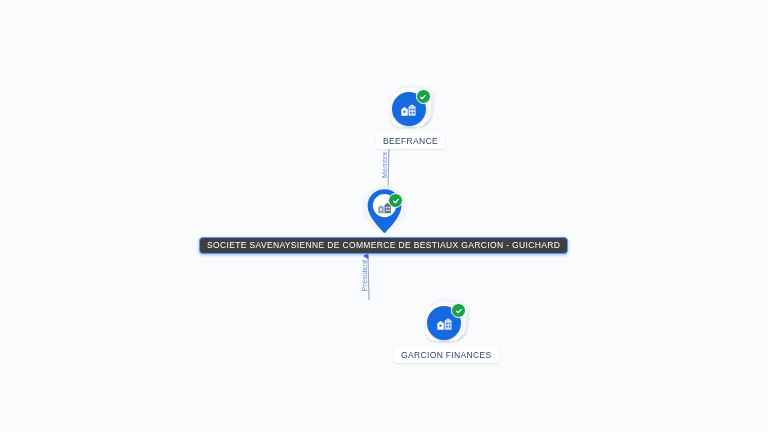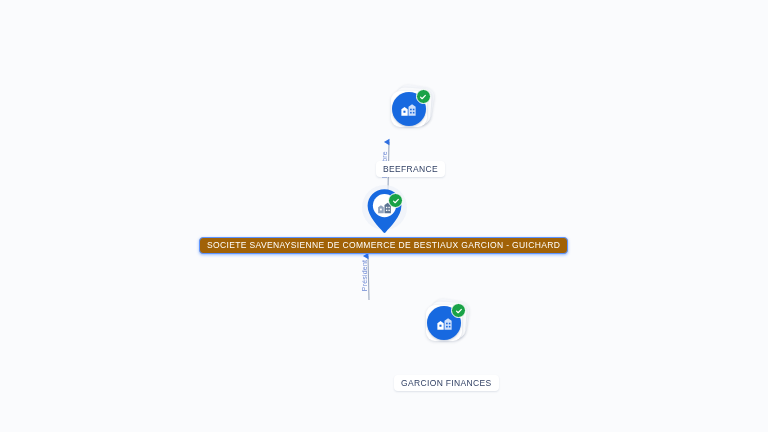--- a/index.html
+++ b/index.html
@@ -40,21 +40,20 @@
   .edge-label.vert {
     transform: rotate(-90deg);
   }
 
   
   .node {
     position: absolute;
     display: flex;
     flex-direction: column;
     align-items: center;
-    gap: 28px;
   }
 
   
   .stack {
     position: relative;
     width: 44px;
     height: 44px;
   }
   .stack .card {
     position: absolute;
@@ -106,21 +105,21 @@
     border-radius: 4px;
     padding: 3px 7px 3px 7px;
     font-size: 8.5px;
     letter-spacing: 0.35px;
     color: #2f3f63;
     white-space: nowrap;
     box-shadow: 0 1px 2px rgba(40,60,100,0.13);
     font-family: "Liberation Sans", sans-serif;
   }
   .caption.selected {
-    background: #a16207;
+    background: #404040;
     color: #ffffff;
     border: 1px solid #5d94ff;
     box-shadow: 0 1px 3px rgba(26,106,255,0.45);
     padding: 2px 7px 3px 7px;
   }
 
   
   .pin-wrap {
     position: relative;
     width: 52px;

